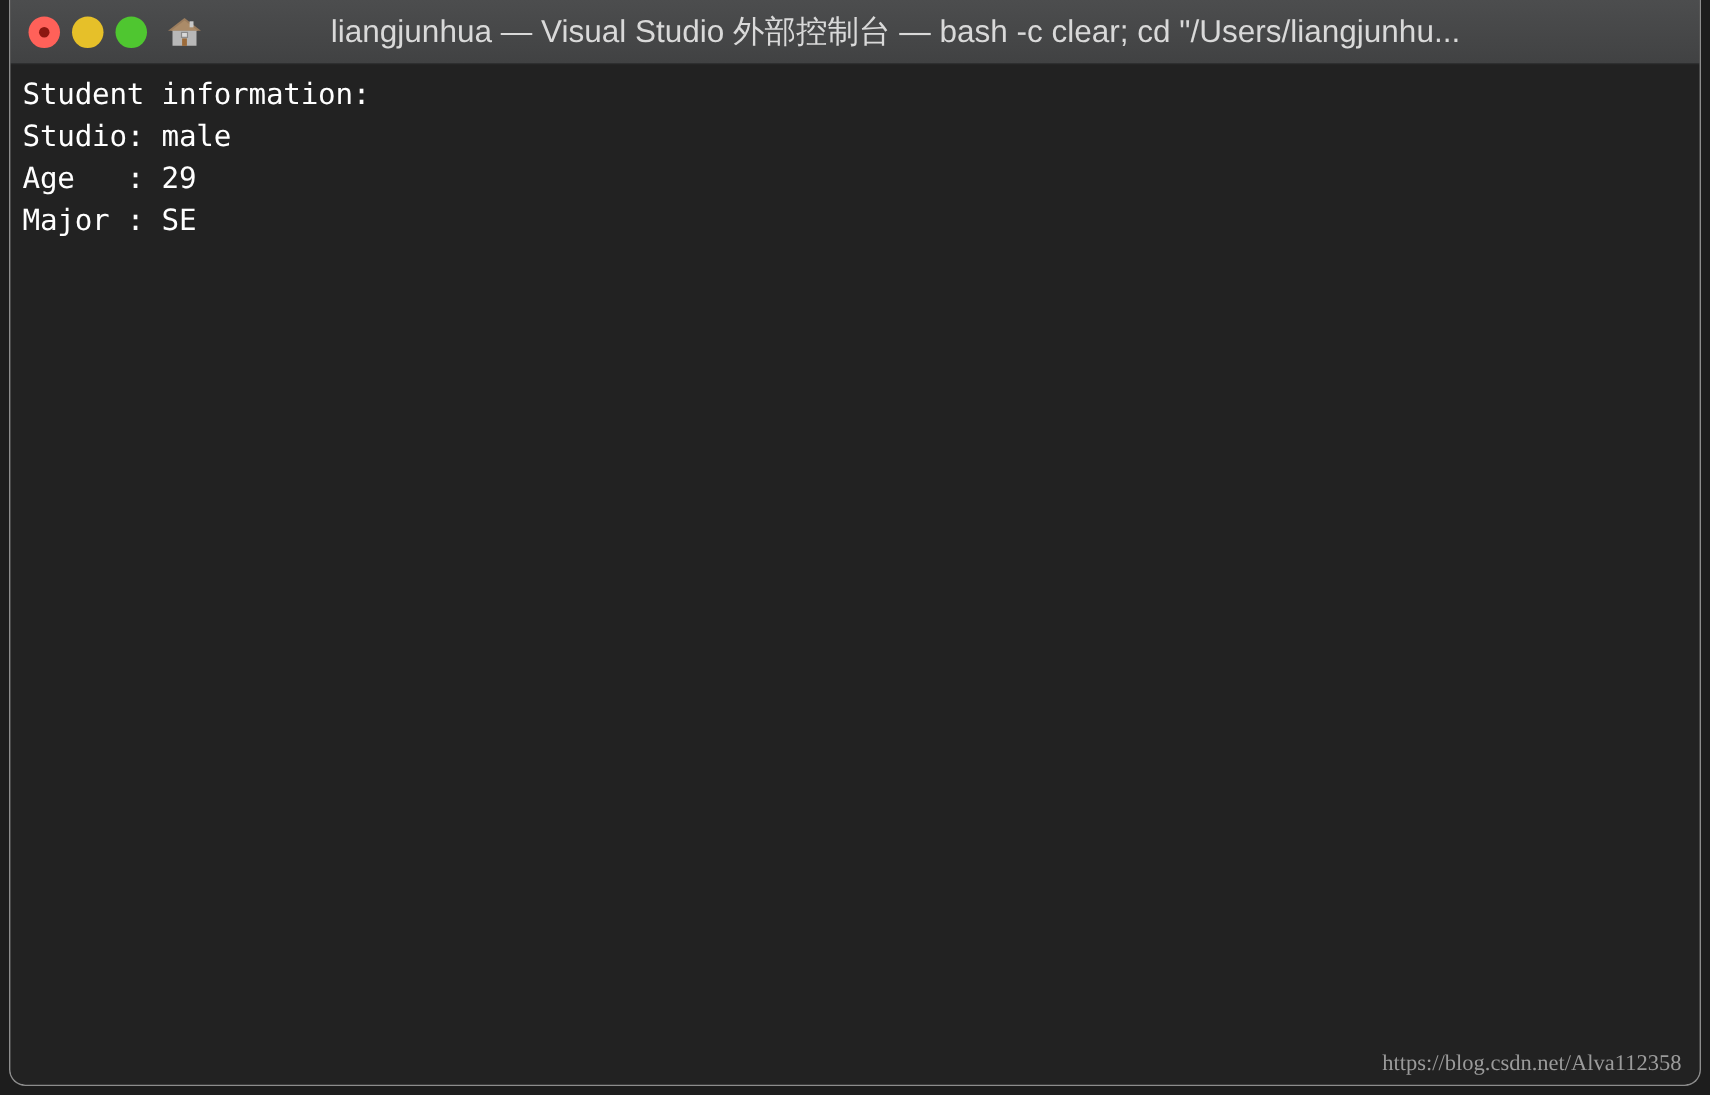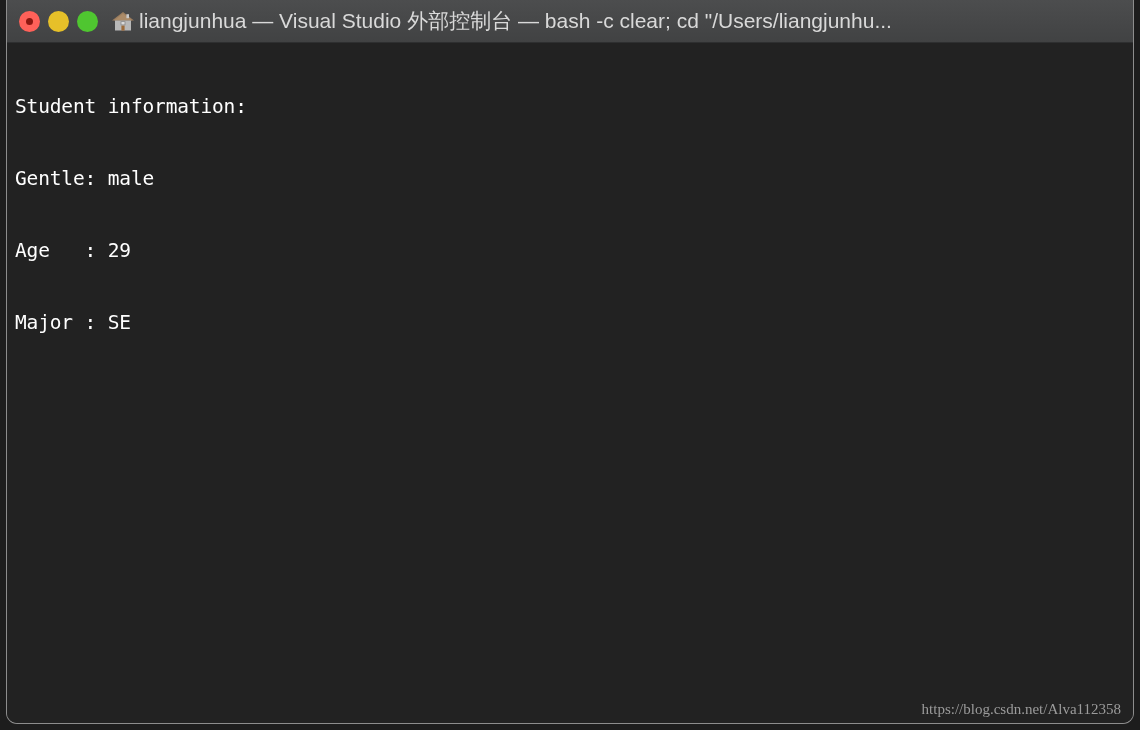--- a/index.html
+++ b/index.html
@@ -78,20 +78,21 @@
   .home-icon {
     margin-left: 13px;
     width: 24px;
     height: 24px;
     position: relative;
     flex: 0 0 auto;
   }
 
   .title-text {
     flex: 1 1 auto;
+    text-align: center;
     color: #d9d9d9;
     font-size: 21px;
     font-family: "Liberation Sans", sans-serif;
     white-space: nowrap;
     overflow: hidden;
     text-overflow: ellipsis;
     padding-right: 78px;
     padding-left: 4px;
     letter-spacing: 0px;
   }
@@ -106,21 +107,20 @@
   }
 
   .term-line {
     color: #ffffff;
     font-family: "DejaVu Sans Mono", "Liberation Mono", monospace;
     font-size: 19.5px;
     line-height: 28px;
     height: 28px;
     white-space: pre;
     letter-spacing: -0.15px;
-    margin-top: 44px;
   }
   .term-line.blank { color: transparent; }
 
   .cursor-block {
     display: inline-block;
     width: 13px;
     height: 23px;
     background: #a2a2a2;
     vertical-align: -5px;
   }
@@ -160,21 +160,21 @@
           <rect x="10.4" y="16.6" width="3.2" height="5" fill="#9c6b3a"></rect>
         </svg>
       </div>
 
       <div class="title-text">liangjunhua — Visual Studio 外部控制台 — bash -c clear; cd "/Users/liangjunhu...</div>
     </div>
 
     <div class="terminal">
 
       <div class="term-line">Student information:</div>
-      <div class="term-line">Gentle: male</div>
+      <div class="term-line">Studio: male</div>
       <div class="term-line">Age   : 29</div>
       <div class="term-line">Major : SE</div>
       <div class="term-line blank">&nbsp;</div>
 
       <div class="watermark">https://blog.csdn.net/Alva112358</div>
     </div>
 
   </div>
 </div>
 

